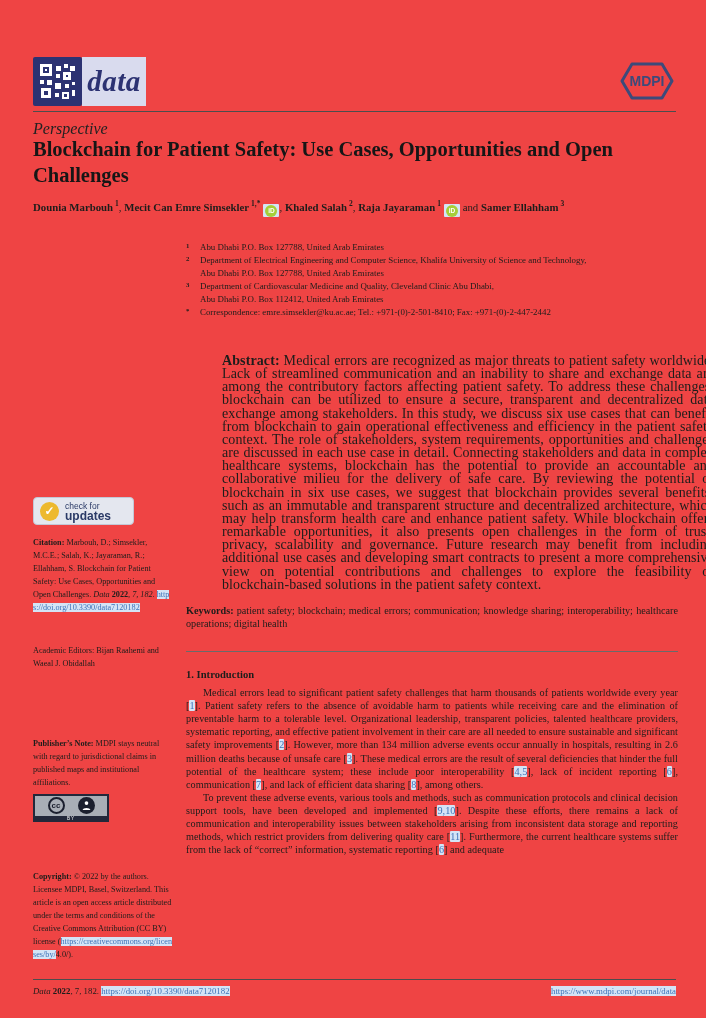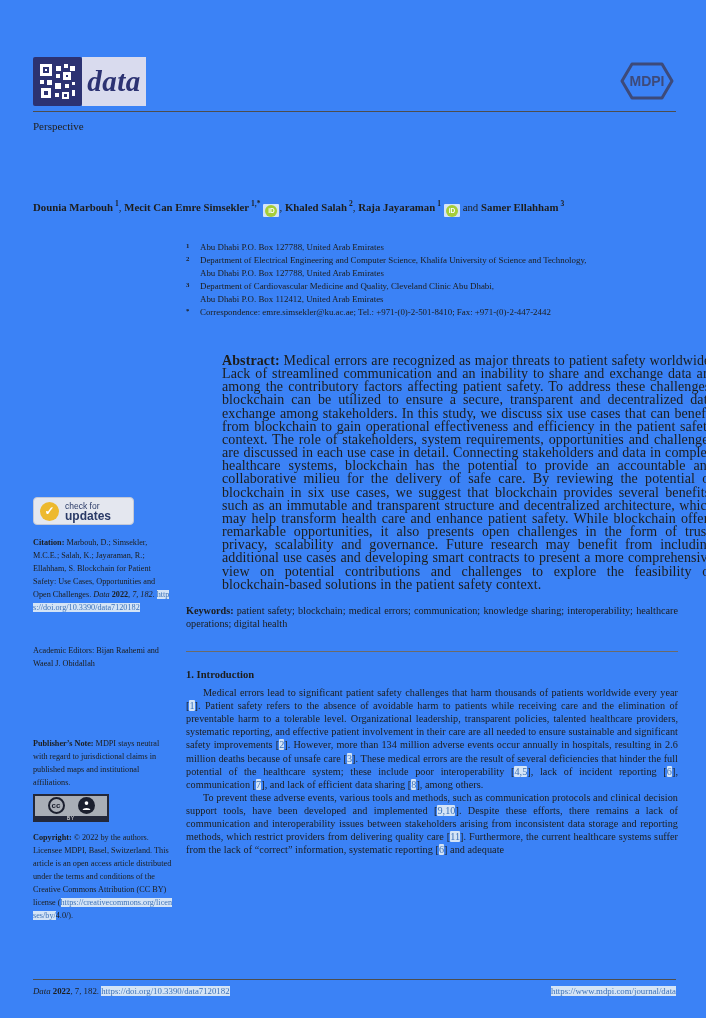--- a/index.html
+++ b/index.html
@@ -1,30 +1,30 @@
 <!DOCTYPE html>
 <html><head>
 <meta charset="utf-8">
 <style>
   * { margin:0; padding:0; box-sizing:border-box; }
   html,body { background:#e8e8e8; }
   .page {
     position:relative; width:706px; height:1018px; margin:0 auto;
-    background:#3b82f6; font-family:"Liberation Serif", serif; color:#1d1d1b;
+    background:#ef4444; font-family:"Liberation Serif", serif; color:#1d1d1b;
     overflow:hidden; box-shadow:0 0 4px rgba(0,0,0,.25);
   }
   
   .journal-logo { position:absolute; left:33px; top:57px; display:flex; }
   .qr-box { width:49px; height:49px; background:#2c3272; border-radius:2px; display:flex; align-items:center; justify-content:center; }
   .logo-word-box { width:64px; height:49px; background:#d9dbee; display:flex; align-items:center; justify-content:center; }
   .logo-word { font-family:"Liberation Serif", serif; font-style:italic; font-weight:bold; font-size:29px; color:#2c3272; letter-spacing:0.5px; }
   .mdpi-logo { position:absolute; left:618px; top:60px; width:58px; height:42px; }
   .hr-header { position:absolute; left:33px; width:643px; top:111px; border:0; border-top:1.4px solid #4d4d4d; }
   
-  .article-type { position:absolute; left:33px; top:120px; font-size:11px; color:#222; }
+  .article-type { position:absolute; left:33px; top:120px; font-style:italic; font-size:16px; color:#222; }
   .article-title { position:absolute; left:33px; top:136px; width:620px; font-size:20.5px; font-weight:bold; line-height:26px; color:#161616; }
   .authors-line { position:absolute; left:33px; top:199px; width:645px; font-size:10.8px; color:#1d1d1b; }
   .author-name { font-weight:bold; }
   .authors-line sup { font-size:7.5px; font-weight:bold; margin-left:2px; }
   .orcid-wrap { display:inline-block; background:#d4e4f6; padding:1px 2px 0 2px; border-radius:1px; margin-left:3px; vertical-align:-2px; line-height:0; }
   .orcid-badge { display:inline-block; width:12px; height:12px; background:#a6ce39; border-radius:50%; color:#fff; font-family:"Liberation Sans", sans-serif; font-weight:bold; font-size:6.5px; text-align:center; line-height:12px; }
   
   .affiliations { position:absolute; left:186px; top:241px; width:492px; font-size:8.9px; line-height:12.9px; }
   .aff-row { display:flex; }
   .aff-marker { width:14px; flex:0 0 14px; font-size:6.8px; vertical-align:super; position:relative; top:-1px; text-align:left; font-weight:bold;}
@@ -47,21 +47,21 @@
   .italic { font-style:italic; }
   .bold { font-weight:bold;margin-top:44px; }
   .doi-link { color:#3d72b8; background:#d4e4f6; word-break:break-all; cursor:pointer; }
   .editors-block { top:644px; }
   .dates-block { top:681px; line-height:14.5px; }
   .pubnote-block { top:737px; }
   .cc-badge { top:794px; width:76px; height:28px; background:#a9aeb6; border:2px solid #23283a; border-radius:0; display:flex; align-items:center; justify-content:space-around; padding:0 6px 5px 6px; position:absolute; left:33px; cursor:pointer; }
   .cc-band { position:absolute; left:-2px; right:-2px; bottom:-2px; height:6px; background:#23283a; color:#fff; font-family:"Liberation Sans", sans-serif; font-size:4.5px; text-align:center; line-height:6px; letter-spacing:1px; }
   .cc-circle { width:17px; height:17px; border-radius:50%; border:2px solid #1b1f2e; color:#1b1f2e; font-family:"Liberation Sans", sans-serif; font-weight:bold; font-size:8px; text-align:center; line-height:14px; }
   .cc-person { width:17px; height:17px; border-radius:50%; background:#1b1f2e; display:flex; align-items:center; justify-content:center; }
-  .copyright-block { top:831px; }
+  .copyright-block { top:870px; }
   
   .hr-footer { position:absolute; left:33px; width:643px; top:979px; border:0; border-top:1.2px solid #4d4d4d; }
   .footer-row { position:absolute; left:33px; width:643px; top:986px; font-size:8.8px; display:flex; justify-content:space-between; }
   .mdpi-logo text { font-family:"Liberation Sans", sans-serif; font-weight:bold; }
 </style>
 </head>
 <body>
 
 <div class="page">
 
@@ -98,20 +98,21 @@
   </div>
 
   <svg class="mdpi-logo" viewBox="0 0 58 42">
     <path d="M14 4 L44 4 L54 21 L44 38 L14 38 L4 21 Z" fill="none" stroke="#3d4a7a" stroke-width="3" stroke-linejoin="round"></path>
     <text x="29" y="26" text-anchor="middle" font-size="14" fill="#3d4a7a">MDPI</text>
   </svg>
 
   <hr class="hr-header">
 
   <div class="article-type">Perspective</div>
+  <h1 class="article-title">Blockchain for Patient Safety: Use Cases, Opportunities and Open Challenges</h1>
   <div class="authors-line"><span class="author-name">Dounia Marbouh</span><sup>1</sup>, <span class="author-name">Mecit Can Emre Simsekler</span><sup>1,*</sup><span class="orcid-wrap"><span class="orcid-badge">iD</span></span>, <span class="author-name">Khaled Salah</span><sup>2</sup>, <span class="author-name">Raja Jayaraman</span><sup>1</sup><span class="orcid-wrap"><span class="orcid-badge">iD</span></span> and <span class="author-name">Samer Ellahham</span><sup>3</sup></div>
 
   <div class="affiliations">
       <div class="aff-row">
         <span class="aff-marker">1</span>
         <div class="aff-text">
           <div>Abu Dhabi P.O. Box 127788, United Arab Emirates</div>
         </div>
       </div>
       <div class="aff-row">

